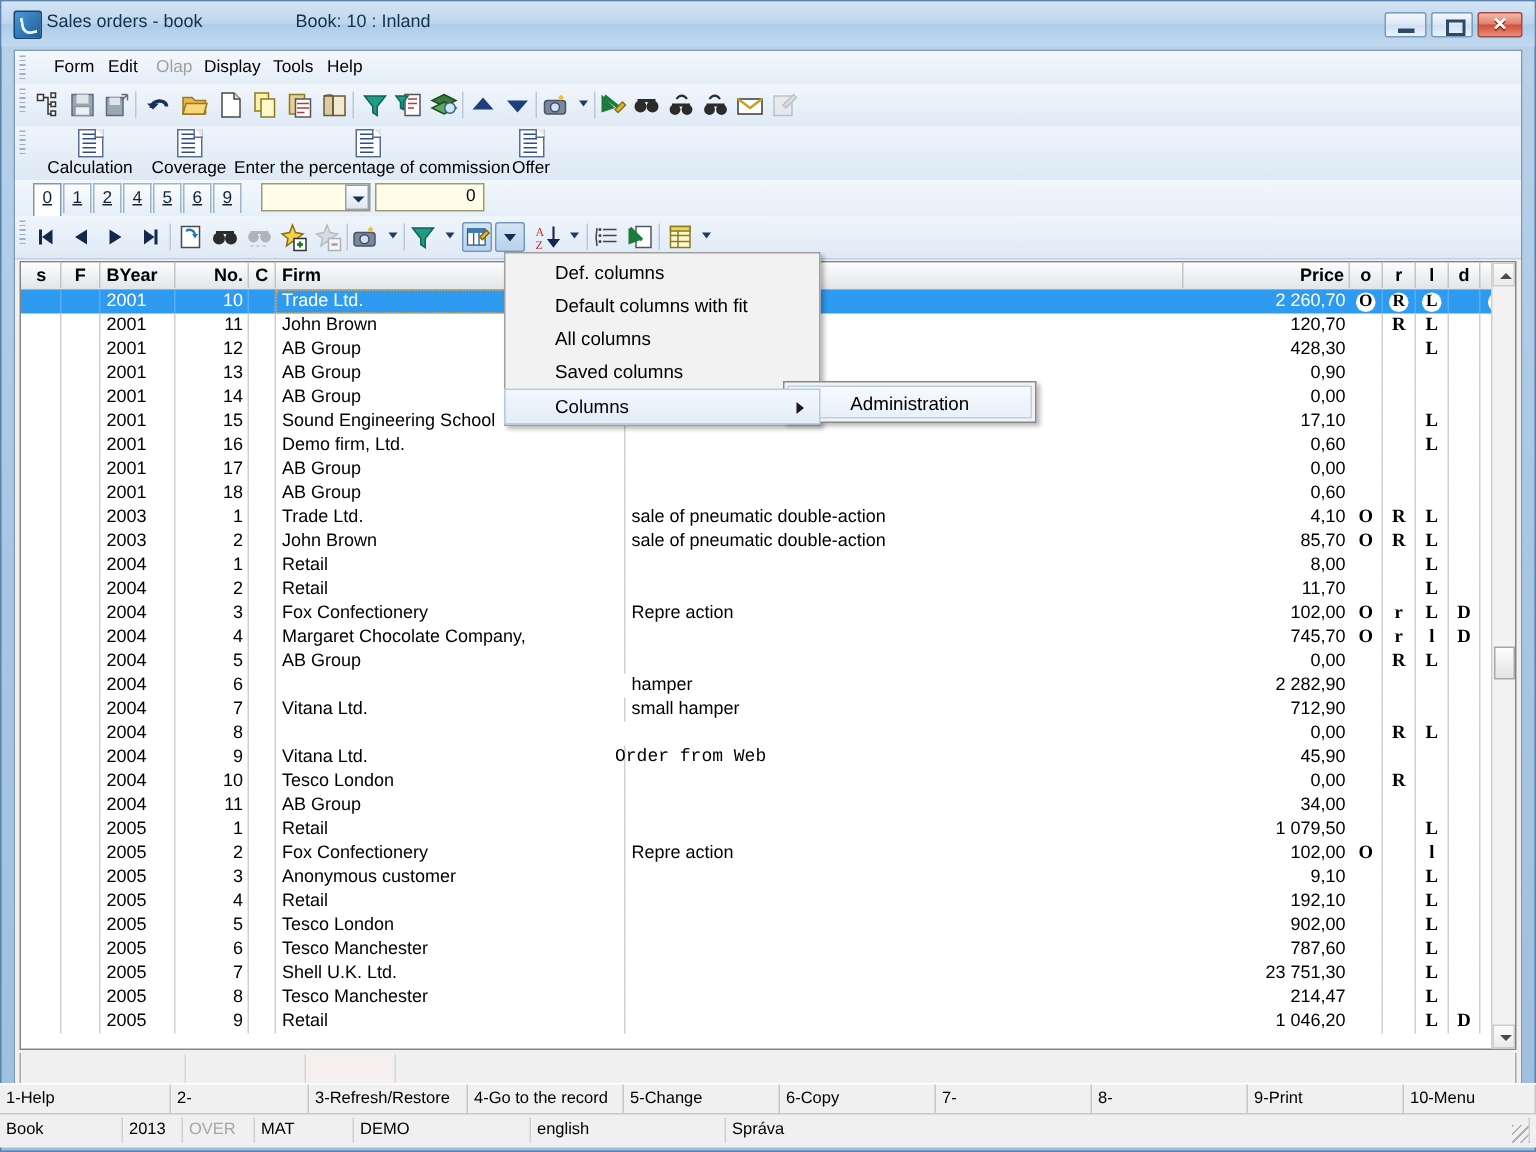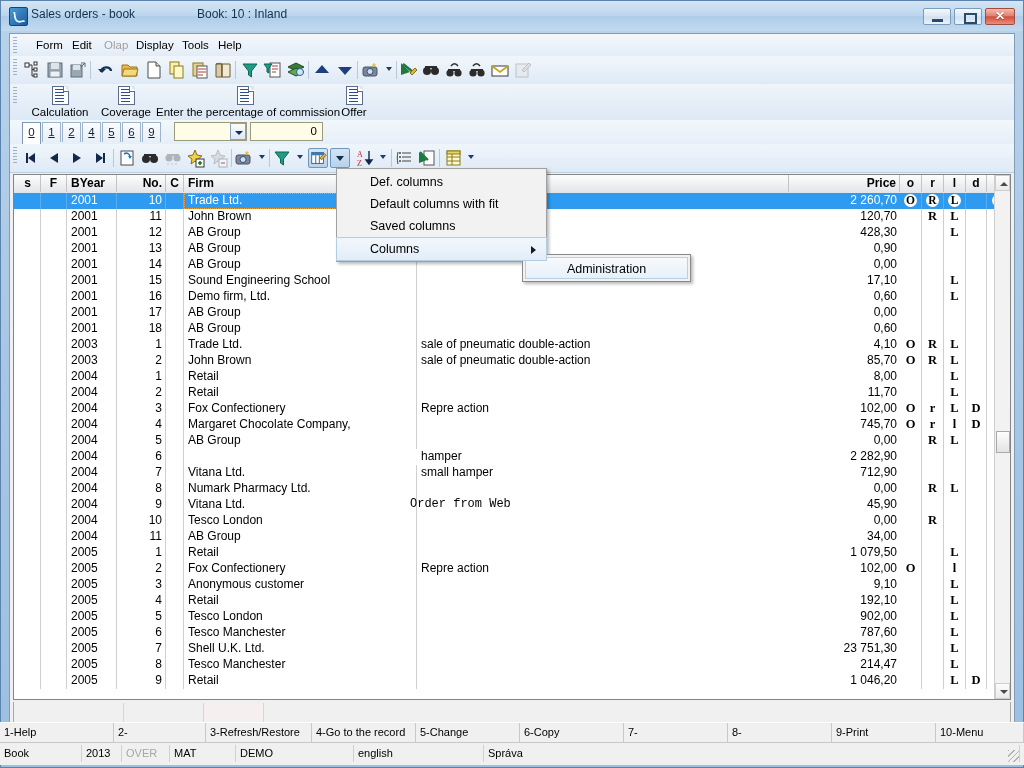--- a/index.html
+++ b/index.html
@@ -925,21 +925,20 @@
             <div class="gcell c" style="left: 930px; width: 22px;"></div>
             <div class="gcell c" style="left: 952px; width: 21px;"></div>
             <div class="gcell c" style="left: 973px; width: 23px;">I</div>
           </div>
           <div class="grow" style="top: 288px;">
             <div class="gcell c" style="left: 1px; width: 26px;"></div>
             <div class="gcell c" style="left: 27px; width: 26px;"></div>
             <div class="gcell l" style="left: 53px; width: 50px;">2004</div>
             <div class="gcell r" style="left: 103px; width: 49px;">8</div>
             <div class="gcell c" style="left: 152px; width: 18px;"></div>
-            <div class="gcell l" style="left: 170px; width: 233px;">Numark Pharmacy Ltd.</div>
             <div class="gcell l" style="left: 403px; width: 372px; border-right: none;"></div>
             <div class="gcell r" style="left: 775px; width: 111px; border-right: none;">0,00</div>
             <div class="gcell c" style="left: 886px; width: 22px;"></div>
             <div class="gcell c" style="left: 908px; width: 22px;">R</div>
             <div class="gcell c" style="left: 930px; width: 22px;">L</div>
             <div class="gcell c" style="left: 952px; width: 21px;"></div>
             <div class="gcell c" style="left: 973px; width: 23px;"></div>
           </div>
           <div class="grow" style="top: 304px;">
             <div class="gcell c" style="left: 1px; width: 26px;"></div>
@@ -1138,20 +1137,21 @@
       <div class="bseg" style="left:110px;width:80px"></div>
       <div class="bseg" style="left:190px;width:60px;background:#f6efef"></div>
     </div>
 
   </div>
 
   <div id="ctxmenu">
     <div class="gutter"></div>
     <div class="mitem">Def. columns</div>
     <div class="mitem">Default columns with fit</div>
+    <div class="mitem">All columns</div>
     <div class="mitem">Saved columns</div>
     <div class="mitem hl">
       <span>Columns</span>
       <span class="marrow"></span>
     </div>
   </div>
   <div id="submenu">
     <div class="sub-item">Administration</div>
   </div>
 

